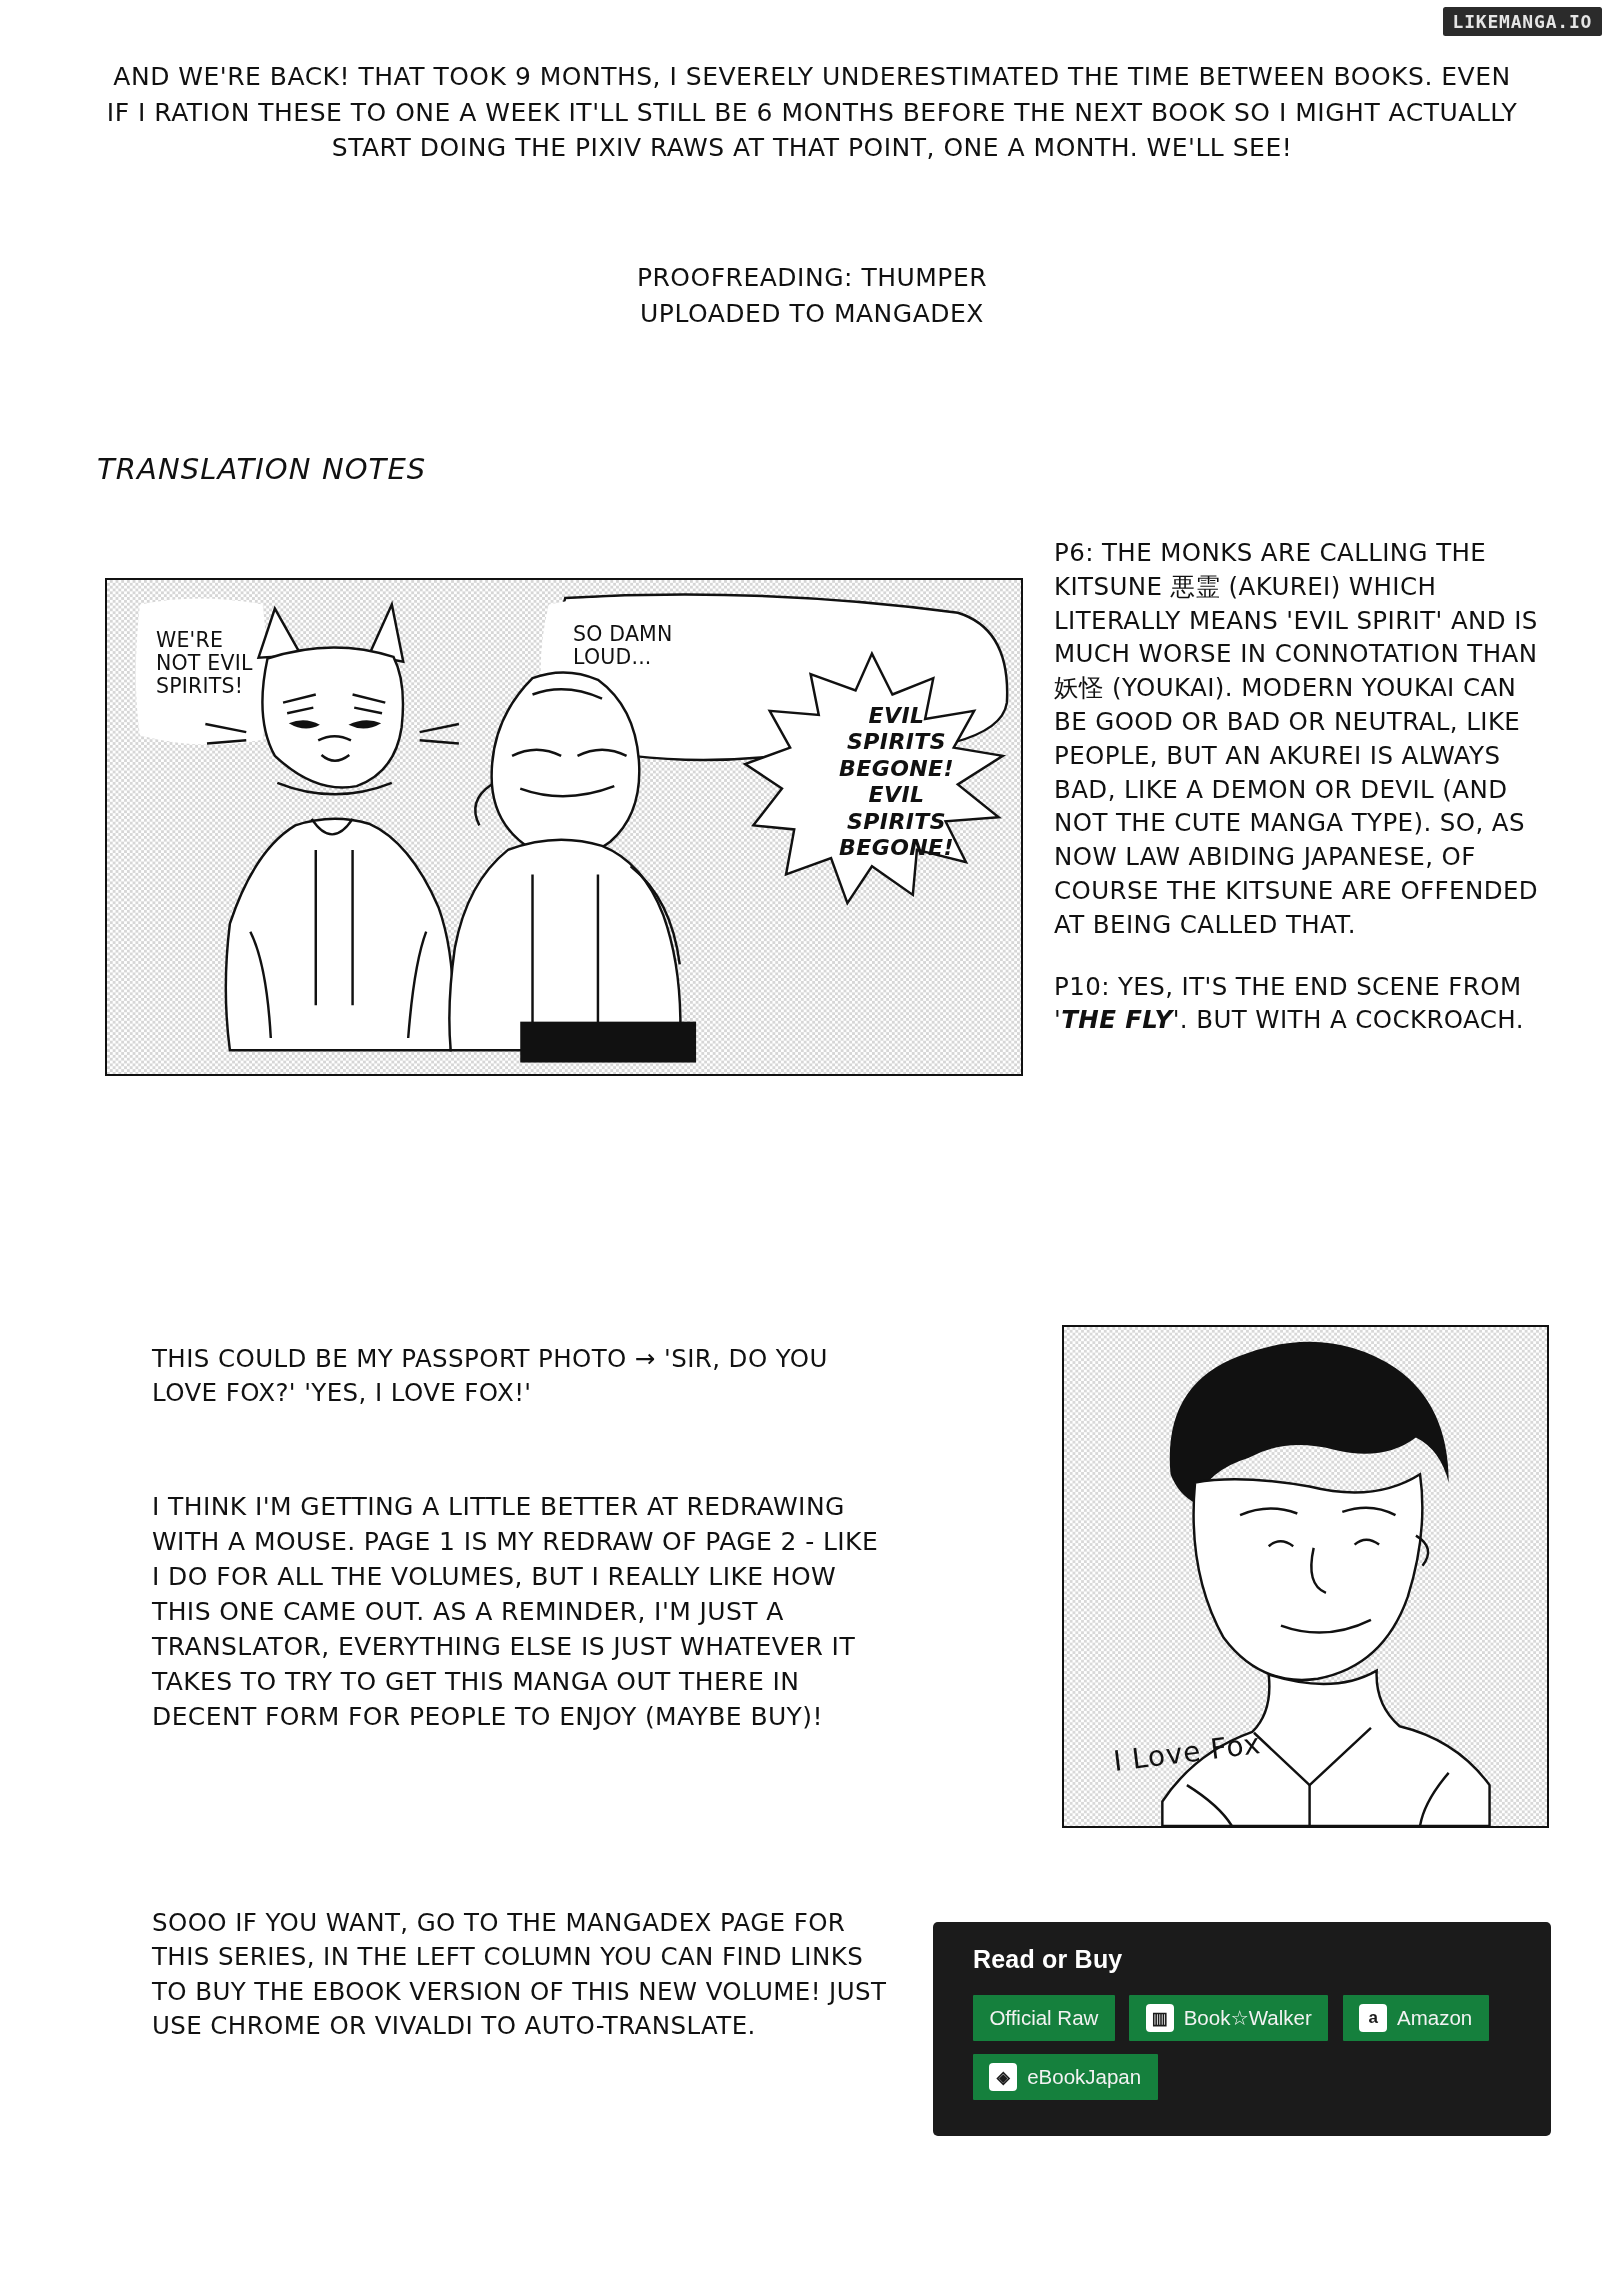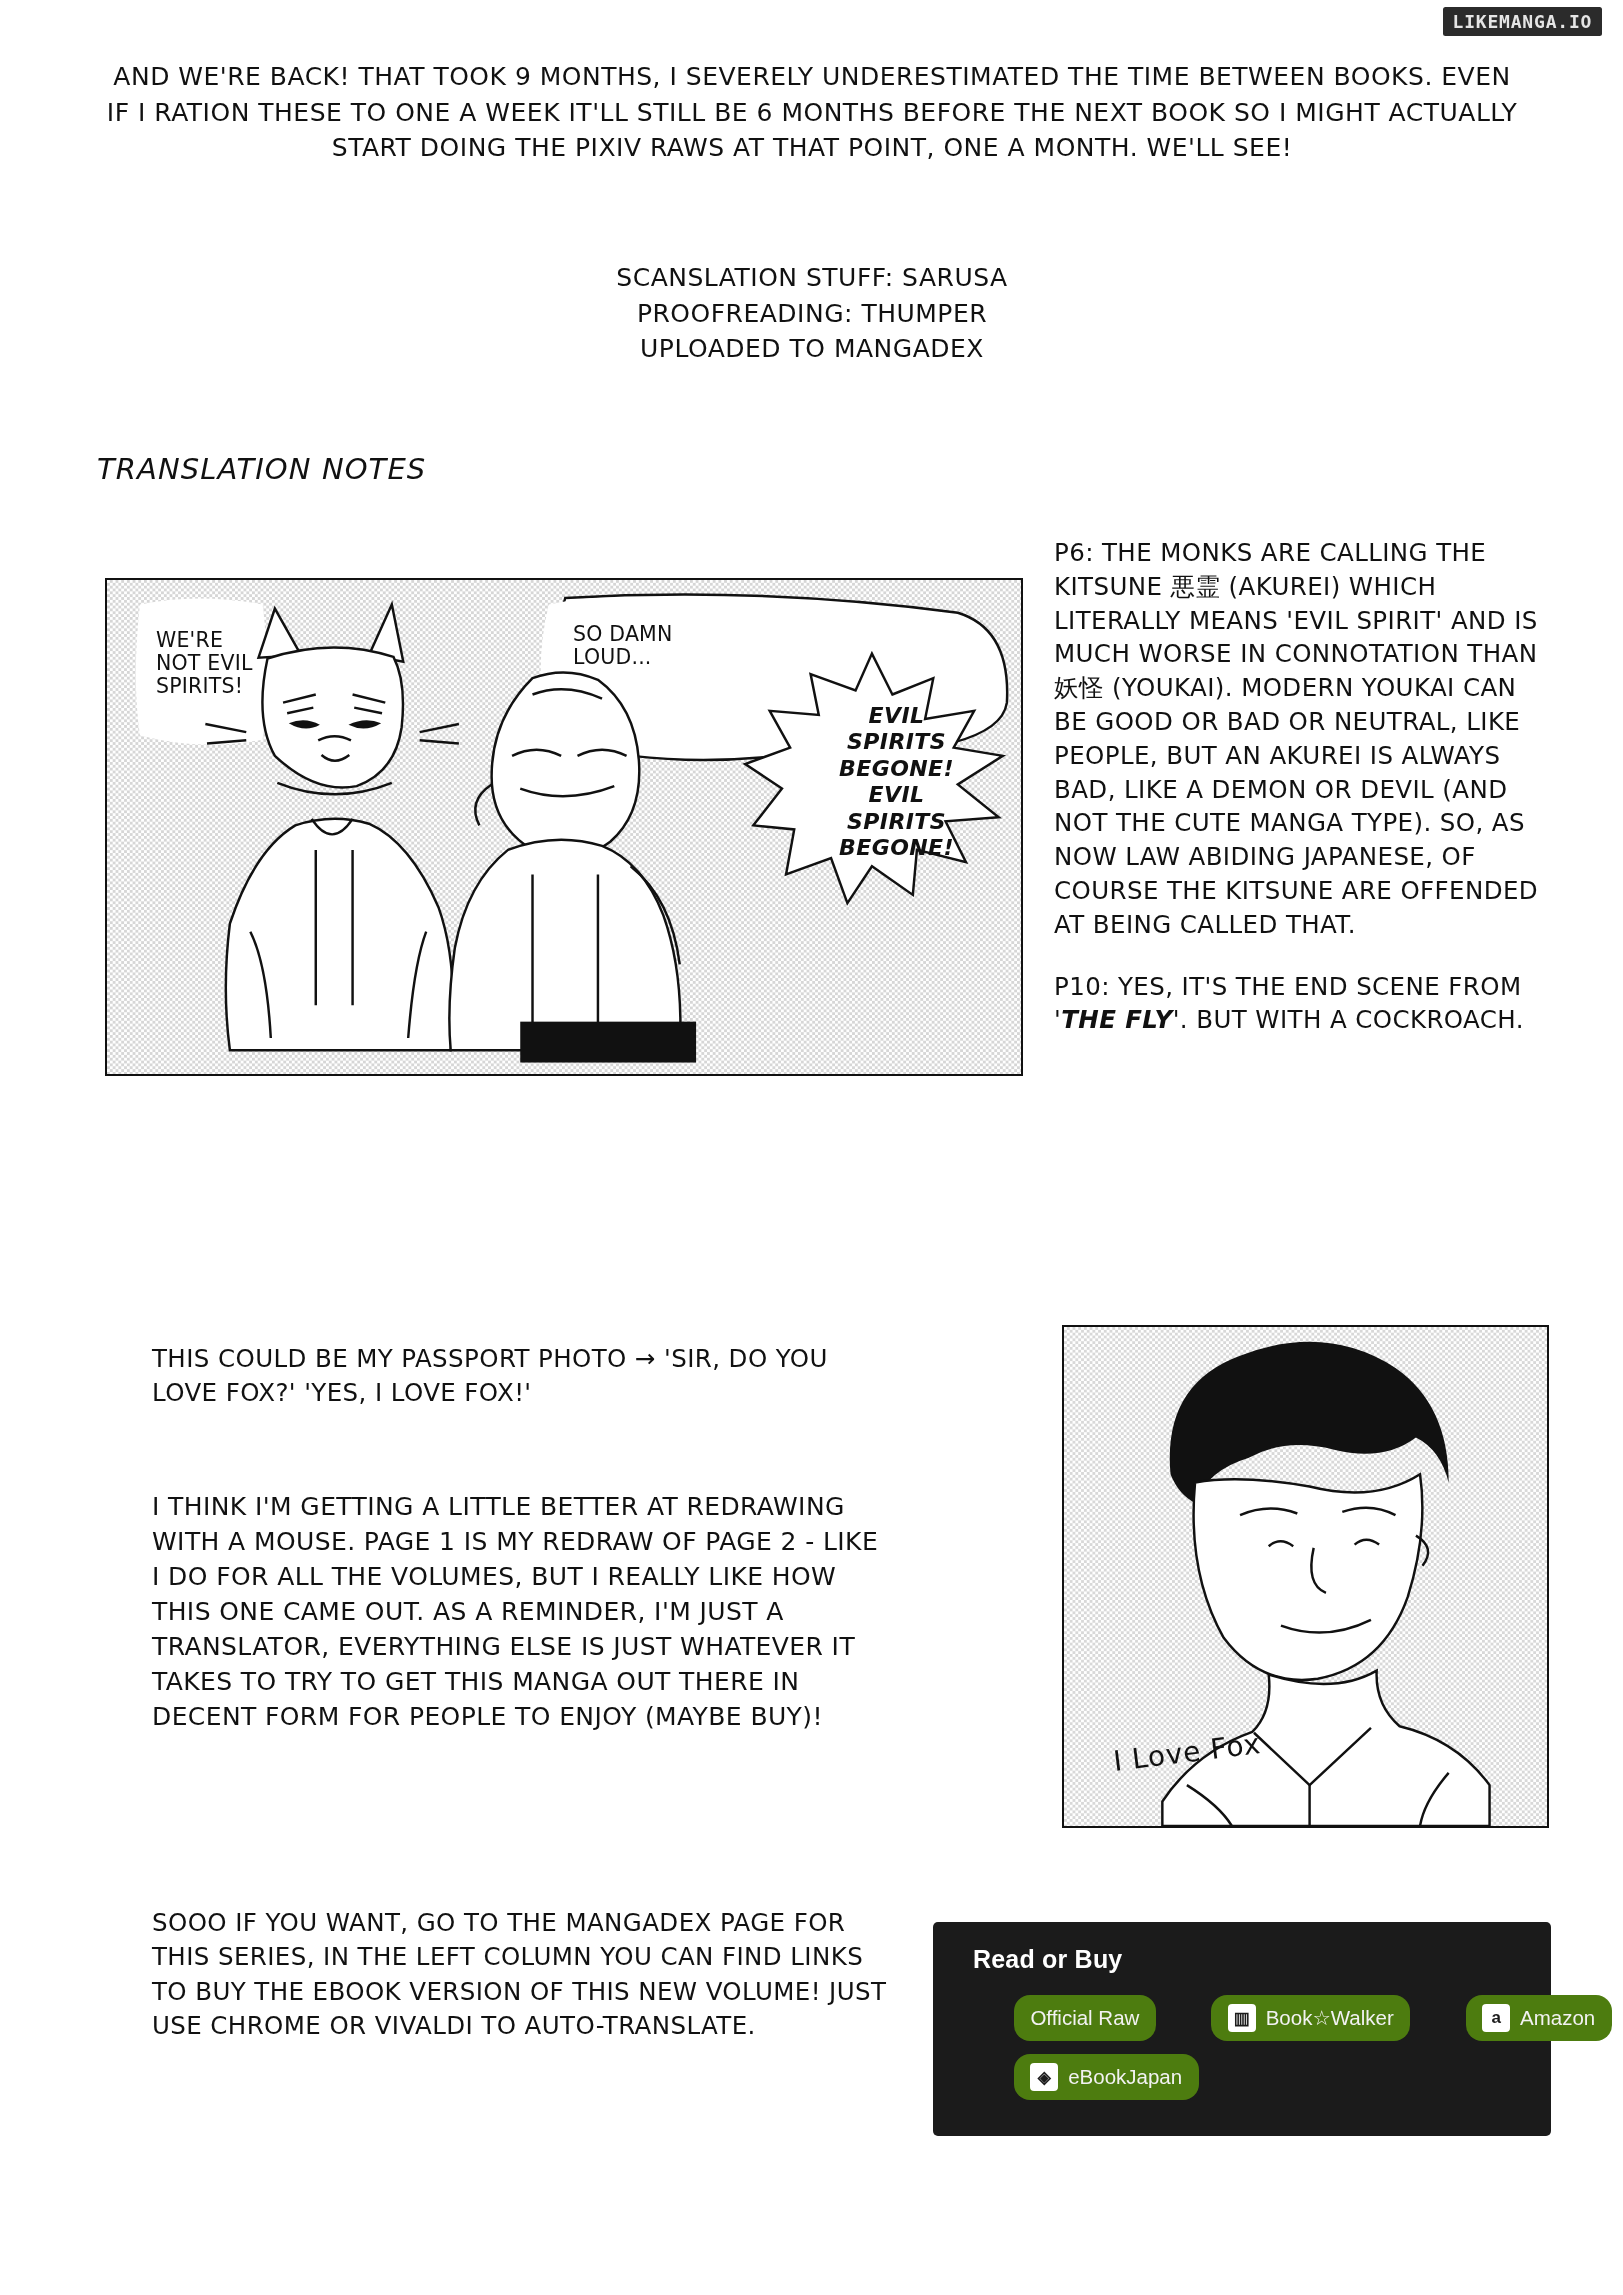--- a/index.html
+++ b/index.html
@@ -189,31 +189,30 @@
     letter-spacing: 0.2px;
   }
   #rob-row1, #rob-row2 {
     display: flex;
     gap: 14.7px;
     padding-left: 34px;
   }
   #rob-row1 { margin-top: 21px; }
   #rob-row2 { margin-top: 13px; }
   .rob-btn {
-    background: #4d7c0f;
-    border-radius: 16px;
+    background: #15803d;
+    border-radius: 1px;
     height: 46px;
     display: flex;
     align-items: center;
     padding: 0 16.4px;
     gap: 9.8px;
     font-size: 20.5px;
     color: #f2f2f2;
     white-space: nowrap;
-    margin-left: 41px;
   }
   .rob-ico {
     width: 28px;
     height: 28px;
     background: #ffffff;
     border-radius: 4.1px;
     display: flex;
     align-items: center;
     justify-content: center;
     color: #1b1b1b;
@@ -223,21 +222,20 @@
   }
 </style>
 </head>
 <body>
 
 <div id="watermark" class="letter">LIKEMANGA.IO</div>
 
 <div id="intro-note" class="letter">AND WE'RE BACK! THAT TOOK 9 MONTHS, I SEVERELY UNDERESTIMATED THE TIME BETWEEN BOOKS. EVEN IF I RATION THESE TO ONE A WEEK IT'LL STILL BE 6 MONTHS BEFORE THE NEXT BOOK SO I MIGHT ACTUALLY START DOING THE PIXIV RAWS AT THAT POINT, ONE A MONTH. WE'LL SEE!</div>
 
 <div id="credits" class="letter">
-  <div>SCANSLATION STUFF: SARUSA</div>
   <div>PROOFREADING: THUMPER</div>
   <div>UPLOADED TO MANGADEX</div>
 </div>
 
 <div id="tn-heading" class="letter">TRANSLATION NOTES</div>
 
 <div id="panel">
 
   <svg width="914" height="494" viewBox="0 0 1117 604" style="position:absolute;left:0;top:0;">
 

